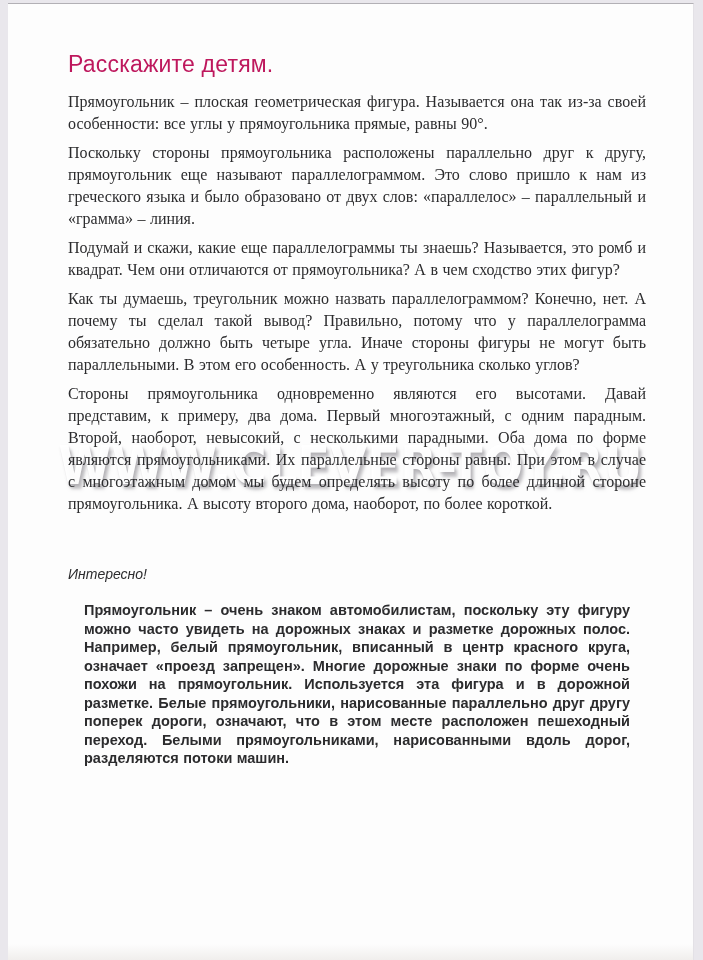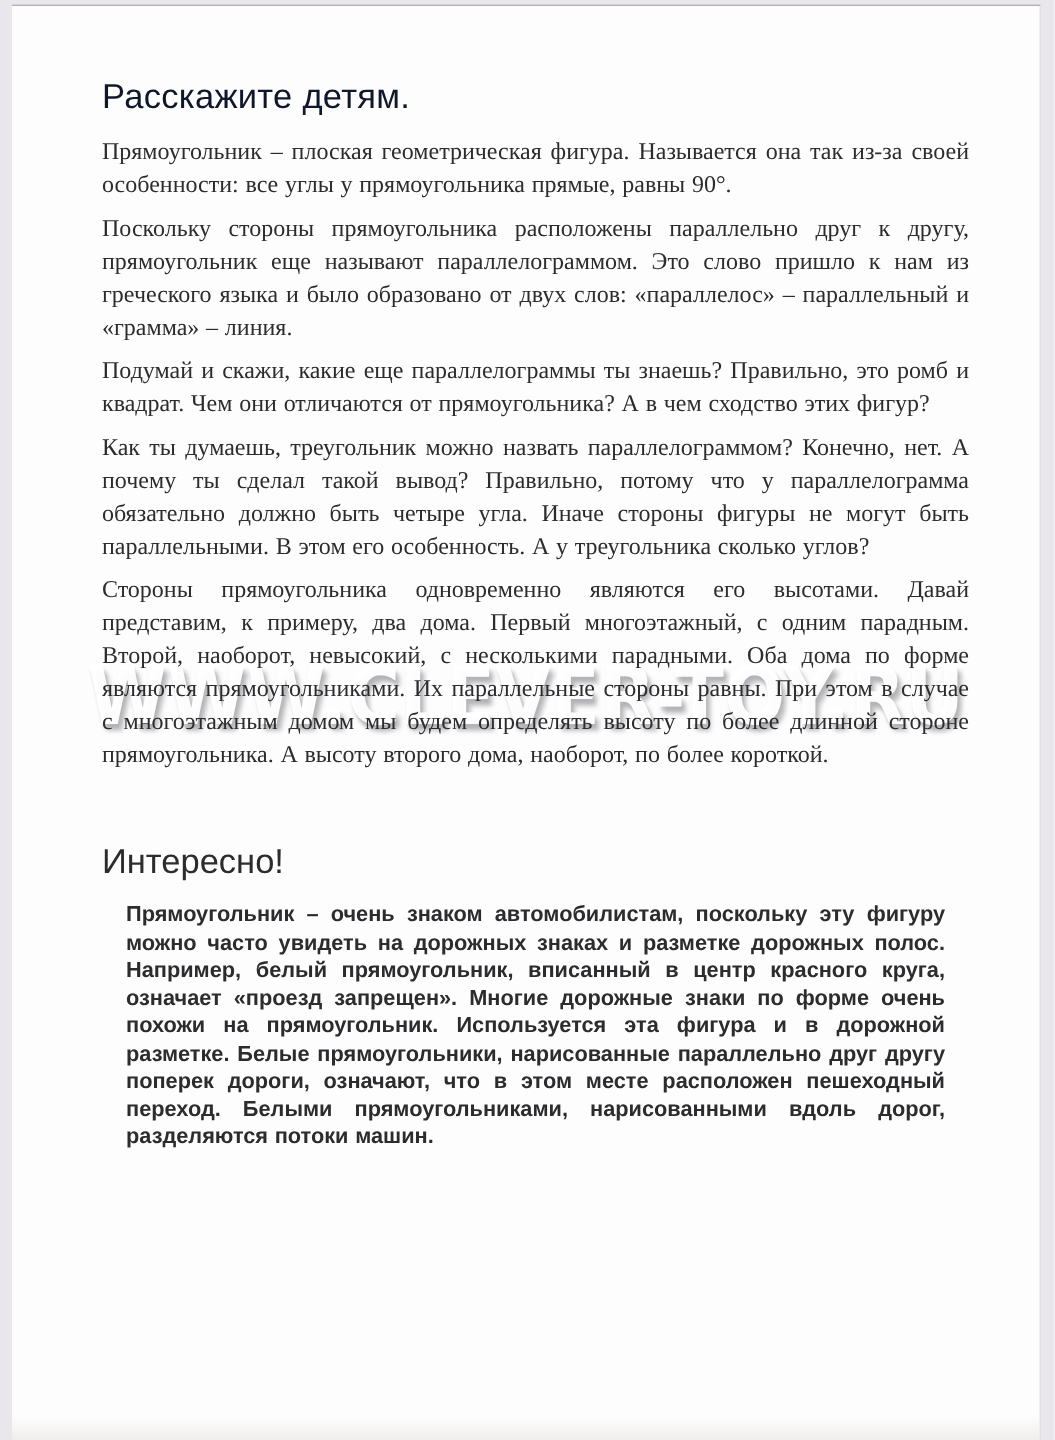--- a/index.html
+++ b/index.html
@@ -44,38 +44,39 @@
     top: 46px;
     z-index: 2;
     color: #2c2c2e;
   }
   .title {
     font-size: 23px;
     line-height: 28px;
     font-weight: 400;
     letter-spacing: 0.2px;
     margin: 0 0 13px 0;
-    color: #0f172a;
+    color: #be185d;
   }
   .body-par {
     font-size: 16px;
     line-height: 22px;
     text-align: justify;
     margin: 0 0 7px 0;
     word-spacing: 0.5px;
     font-family: Liberation Serif, serif;
   }
   .interesting {
     margin-top: 48px;
   }
   .interesting-heading {
-    font-size: 23px;
+    font-size: 14px;
     line-height: 22px;
     font-weight: 400;
     margin: 0 0 16px 0;
+    font-style: italic;
   }
   .interesting-par {
     font-size: 14.5px;
     line-height: 18.5px;
     text-align: justify;
     margin: 16px;
     word-spacing: 0.4px;
     font-weight: bold;
   }
   
@@ -106,21 +107,21 @@
 
     <div class="watermark">WWW.CLEVER-TOY.RU</div>
 
     <div class="content">
 
       <h1 class="title">Расскажите детям.</h1>
 
       <div>
         <p class="body-par">Прямоугольник – плоская геометрическая фигура. Называется она так из-за своей особенности: все углы у прямоугольника прямые, равны 90°.</p>
         <p class="body-par">Поскольку стороны прямоугольника расположены параллельно друг к другу, прямоугольник еще называют параллелограммом. Это слово при­шло к нам из греческого языка и было образовано от двух слов: «парал­лелос» – параллельный и «грамма» – линия.</p>
-        <p class="body-par">Подумай и скажи, какие еще параллелограммы ты знаешь? Правильно, это ромб и квадрат. Чем они отличаются от прямоугольника? А в чем сходство этих фигур?</p>
+        <p class="body-par">Подумай и скажи, какие еще параллелограммы ты знаешь? Называется, это ромб и квадрат. Чем они отличаются от прямоугольника? А в чем сходство этих фигур?</p>
         <p class="body-par">Как ты думаешь, треугольник можно назвать параллелограммом? Конеч­но, нет. А почему ты сделал такой вывод? Правильно, потому что у па­раллелограмма обязательно должно быть четыре угла. Иначе стороны фигуры не могут быть параллельными. В этом его особенность. А у треу­гольника сколько углов?</p>
         <p class="body-par">Стороны прямоугольника одновременно являются его высотами. Давай представим, к примеру, два дома. Первый многоэтажный, с одним парад­ным. Второй, наоборот, невысокий, с несколькими парадными. Оба дома по форме являются прямоугольниками. Их параллельные стороны рав­ны. При этом в случае с многоэтажным домом мы будем определять вы­соту по более длинной стороне прямоугольника. А высоту второго дома, наоборот, по более короткой.</p>
       </div>
 
       <div class="interesting">
         <h2 class="interesting-heading">Интересно!</h2>
         <p class="interesting-par">Прямоугольник – очень знаком автомобилистам, поскольку эту фигуру можно часто увидеть на дорожных знаках и разметке дорожных полос. Например, бе­лый прямоугольник, вписанный в центр красного круга, означает «проезд за­прещен». Многие дорожные знаки по форме очень похожи на прямоугольник. Используется эта фигура и в дорожной разметке. Белые прямоугольники, нари­сованные параллельно друг другу поперек дороги, означают, что в этом месте расположен пешеходный переход. Белыми прямоугольниками, нарисованными вдоль дорог, разделяются потоки машин.</p>
       </div>
 
     </div>

